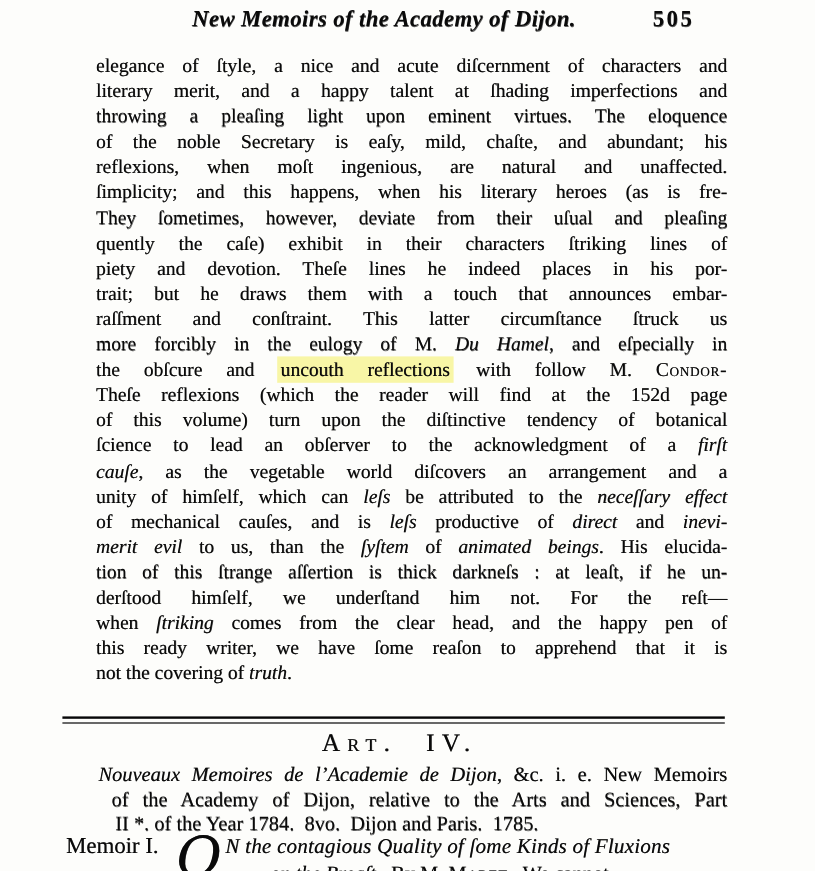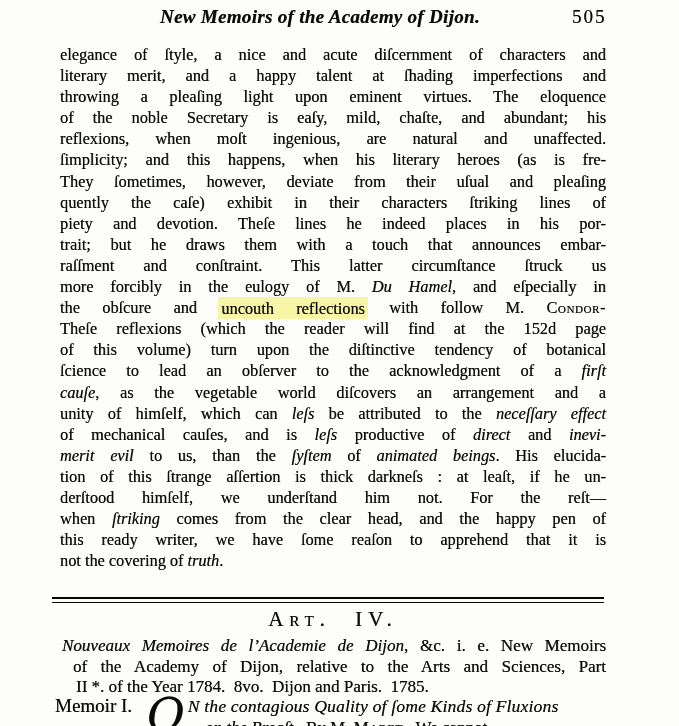--- a/index.html
+++ b/index.html
@@ -8,26 +8,26 @@
     background:var(--paper,#fdfdfb);
     color:var(--ink,#0a0a0a);
     font-family:"Liberation Serif","DejaVu Serif",serif;
     text-shadow:0.3px 0.2px 0.3px rgba(10,10,10,0.65);
   }
   .running-head{
     position:absolute;top:6px;left:40px;width:560px;text-align:center;
     font-style:italic;font-weight:bold;font-size:19px;letter-spacing:0.3px;
   }
   .page-number{
-    position:absolute;top:6px;left:572px;
-    font-weight:normal;font-size:19px;letter-spacing:2px;
+    position:absolute;top:6px;left:544px;
+    font-weight:bold;font-size:19px;letter-spacing:2px;
   }
   .body-text{position:absolute;top:44px;left:60px;width:546px;}
   .body-text .tline{height:21.1px;line-height:21.1px;font-size:16.3px;}
-  .tline{overflow:visible;}
+  .tline{overflow:visible;margin-left:20px;}
   .just{text-align:justify;text-align-last:justify;}
   .nojust{white-space:pre-wrap;}
   .it{font-style:italic;}
   .sc{font-variant:small-caps;letter-spacing:0.6px;}
   .hl{background:var(--hl,#f8f6a6);padding:1.5px 3px;margin:0 -1px;}
   .rule{
     position:absolute;top:597px;left:52px;width:552px;height:6px;
     box-sizing:border-box;
     border-top:2.5px solid #070707;border-bottom:1.5px solid #070707;
   }

